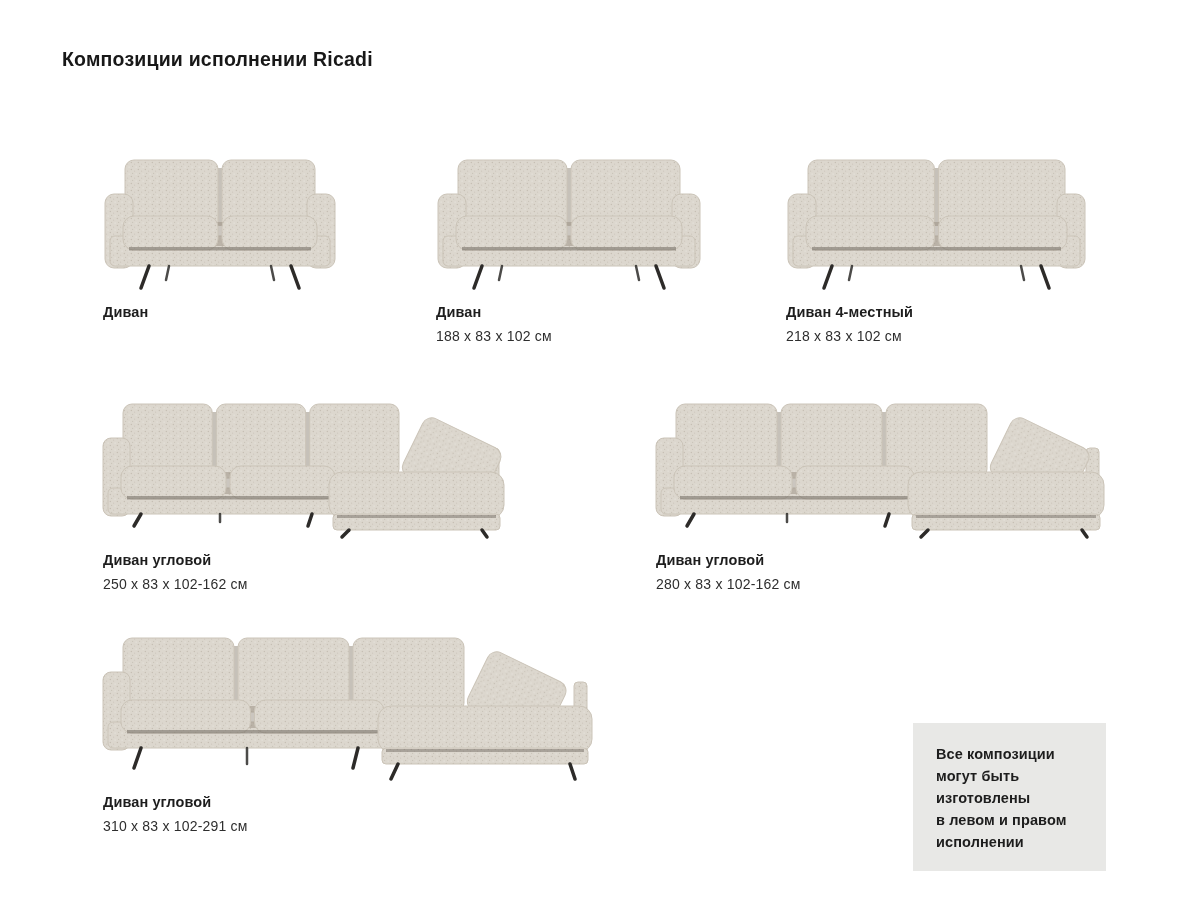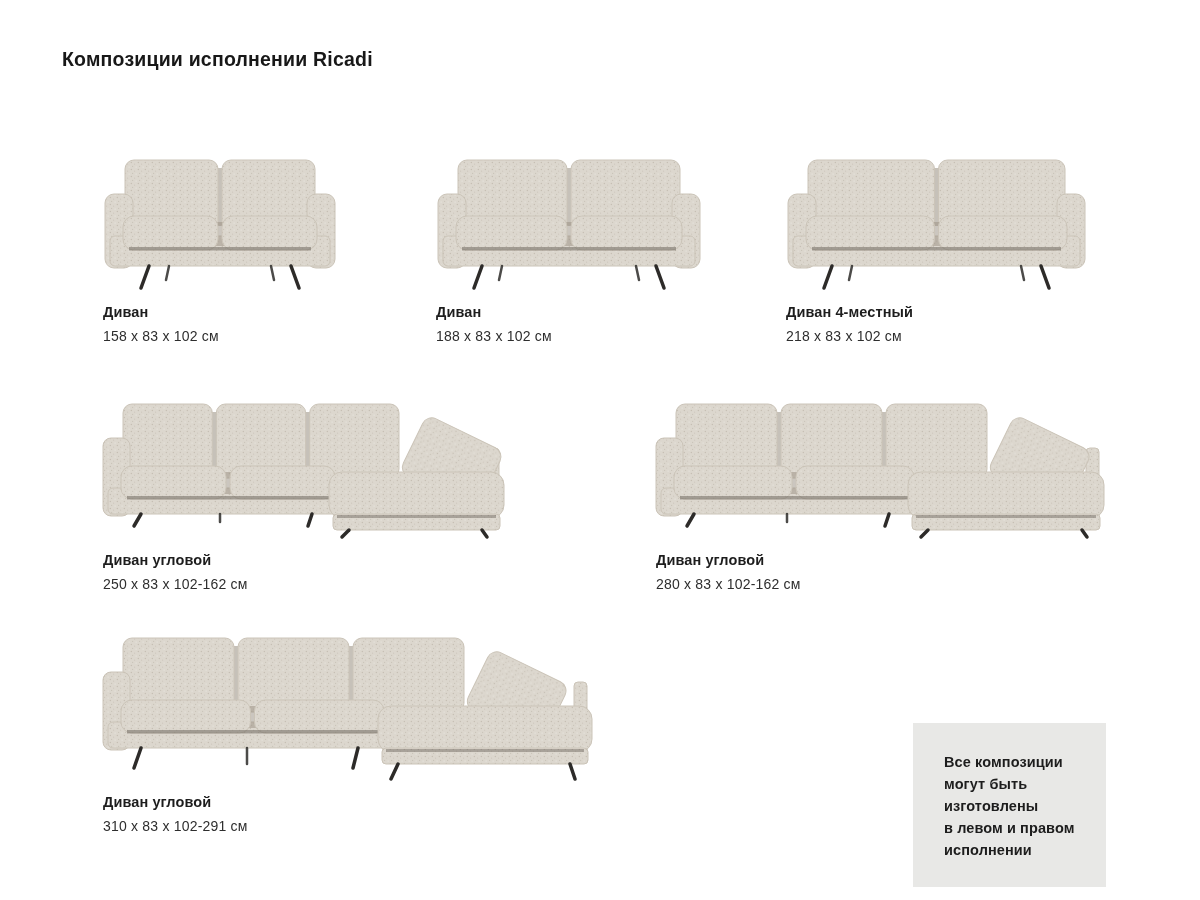--- a/index.html
+++ b/index.html
@@ -16,21 +16,21 @@
   .card{position:absolute;margin:0;padding:0}
   .sofa-img{display:block;line-height:0}
   .cap{margin-top:10px;padding-left:8px;line-height:1.4}
   .pname{font-size:14.5px;font-weight:700;color:#1d1d1d;margin-bottom:5px;letter-spacing:.1px}
   .pdims{font-size:14px;font-weight:400;color:#2e2e2e;letter-spacing:.2px}
   .note{
     position:absolute;left:913px;top:723px;width:193px;min-height:99px;
     box-sizing:border-box;background:#e8e8e6;padding:16px 18px 14px 19px;
   }
   .note p{
-    margin:12px;font-size:14.5px;font-weight:700;color:#1d1d1d;line-height:1.52;letter-spacing:.1px;
+    margin:4px;font-size:14.5px;font-weight:700;color:#1d1d1d;line-height:1.52;letter-spacing:.1px;
   }
 </style>
 </head>
 <body>
 <svg width="0" height="0" style="position: absolute;">
     <defs>
       <pattern id="boucle" width="7" height="7" patternUnits="userSpaceOnUse">
   <rect width="7" height="7" fill="#dcd7ce"></rect>
   <circle cx="1.4" cy="1.6" r="0.75" fill="#aaa295" opacity="0.45"></circle>
   <circle cx="4.6" cy="3.2" r="0.6" fill="#aaa295" opacity="0.3"></circle>
@@ -58,21 +58,20 @@
     <rect x="28" y="76" width="95" height="34" rx="11" fill="url(#boucle)" stroke="#cbc4b8" stroke-width="1"></rect> 
             <rect x="127" y="76" width="95" height="34" rx="11" fill="url(#boucle)" stroke="#cbc4b8" stroke-width="1"></rect>
     <rect x="34" y="107" width="182" height="3.5" fill="#59524a" opacity="0.45"></rect>
     <path d="M54 126 L46 148" stroke="#2d2b29" stroke-width="3.5" stroke-linecap="round" opacity="1" fill="none"></path> 
             <path d="M196 126 L204 148" stroke="#2d2b29" stroke-width="3.5" stroke-linecap="round" opacity="1" fill="none"></path>
     <path d="M74 126 L71 140" stroke="#2d2b29" stroke-width="2.5" stroke-linecap="round" opacity="0.85" fill="none"></path> 
             <path d="M176 126 L179 140" stroke="#2d2b29" stroke-width="2.5" stroke-linecap="round" opacity="0.85" fill="none"></path>
   </svg></div>
       <figcaption class="cap">
         <div class="pname">Диван</div>
-        <div class="pdims">158 x 83 x 102 см</div>
       </figcaption>
     </figure>
 
     <figure class="card" style="left:428px;top:140px">
       <div class="sofa-img"><svg viewBox="0 0 282 152" width="282" height="152">
     <rect x="34" y="28" width="214" height="58" fill="#978e80" opacity="0.55"></rect>
     <rect x="30" y="20" width="109" height="72" rx="9" fill="url(#boucle)" stroke="#cbc4b8" stroke-width="1"></rect> 
             <rect x="143" y="20" width="109" height="72" rx="9" fill="url(#boucle)" stroke="#cbc4b8" stroke-width="1"></rect>
     <rect x="10" y="54" width="28" height="74" rx="9" fill="url(#boucle)" stroke="#cbc4b8" stroke-width="1"></rect> 
             <rect x="244" y="54" width="28" height="74" rx="9" fill="url(#boucle)" stroke="#cbc4b8" stroke-width="1"></rect>

